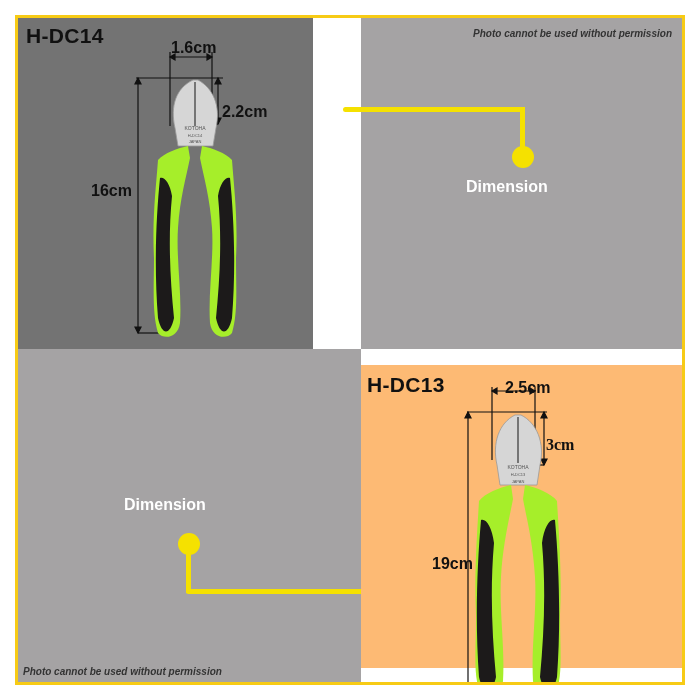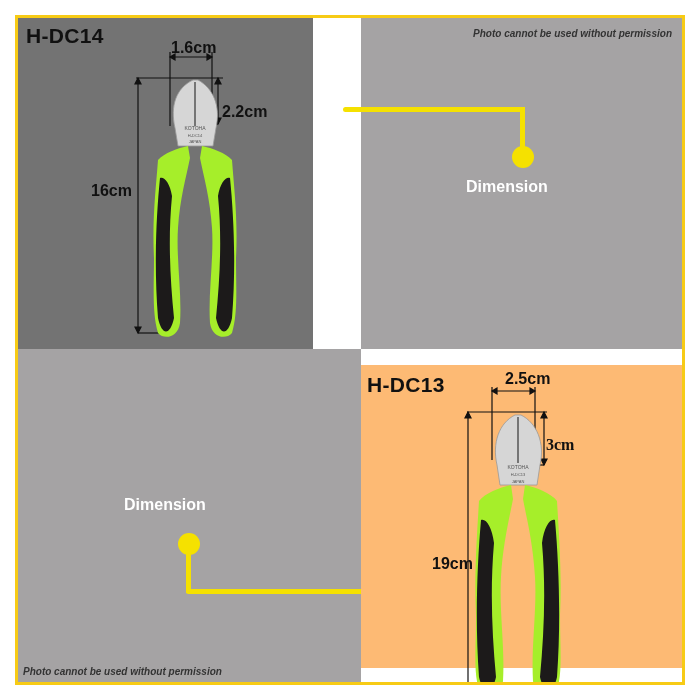--- a/index.html
+++ b/index.html
@@ -75,21 +75,21 @@
     <div class="dimlabel" style="left:106px;top:147px;">Dimension</div>
     <div class="watermark" style="left:5px;bottom:5px;">Photo cannot be used without permission</div>
   </div>
 
   <div class="dot" style="left:160px;top:515px;"></div>
   <div class="line" style="left:168px;top:525px;width:5px;height:50px;"></div>
   <div class="line" style="left:168px;top:571px;width:190px;height:5px;border-radius:3px;"></div>
 
   <div class="quad q-br">
     <div class="model" style="left:6px;top:8px;">H-DC13</div>
-    <div class="meas" style="left:144px;top:5px;">2.5cm</div>
+    <div class="meas" style="left:144px;top:14px;">2.5cm</div>
     <div class="meas" style="left:185px;top:71px;font-family:Liberation Serif, serif;">3cm</div>
     <div class="meas" style="left:71px;top:190px;">19cm</div>
 
     <svg width="321" height="333">
       <g stroke="#111" stroke-width="1.2" fill="#111">
         <line x1="131" y1="26" x2="174" y2="26"></line>
         <polygon points="131,26 136,23 136,29"></polygon>
         <polygon points="174,26 169,23 169,29"></polygon>
         <line x1="131" y1="22" x2="131" y2="95"></line>
         <line x1="174" y1="22" x2="174" y2="95"></line>

